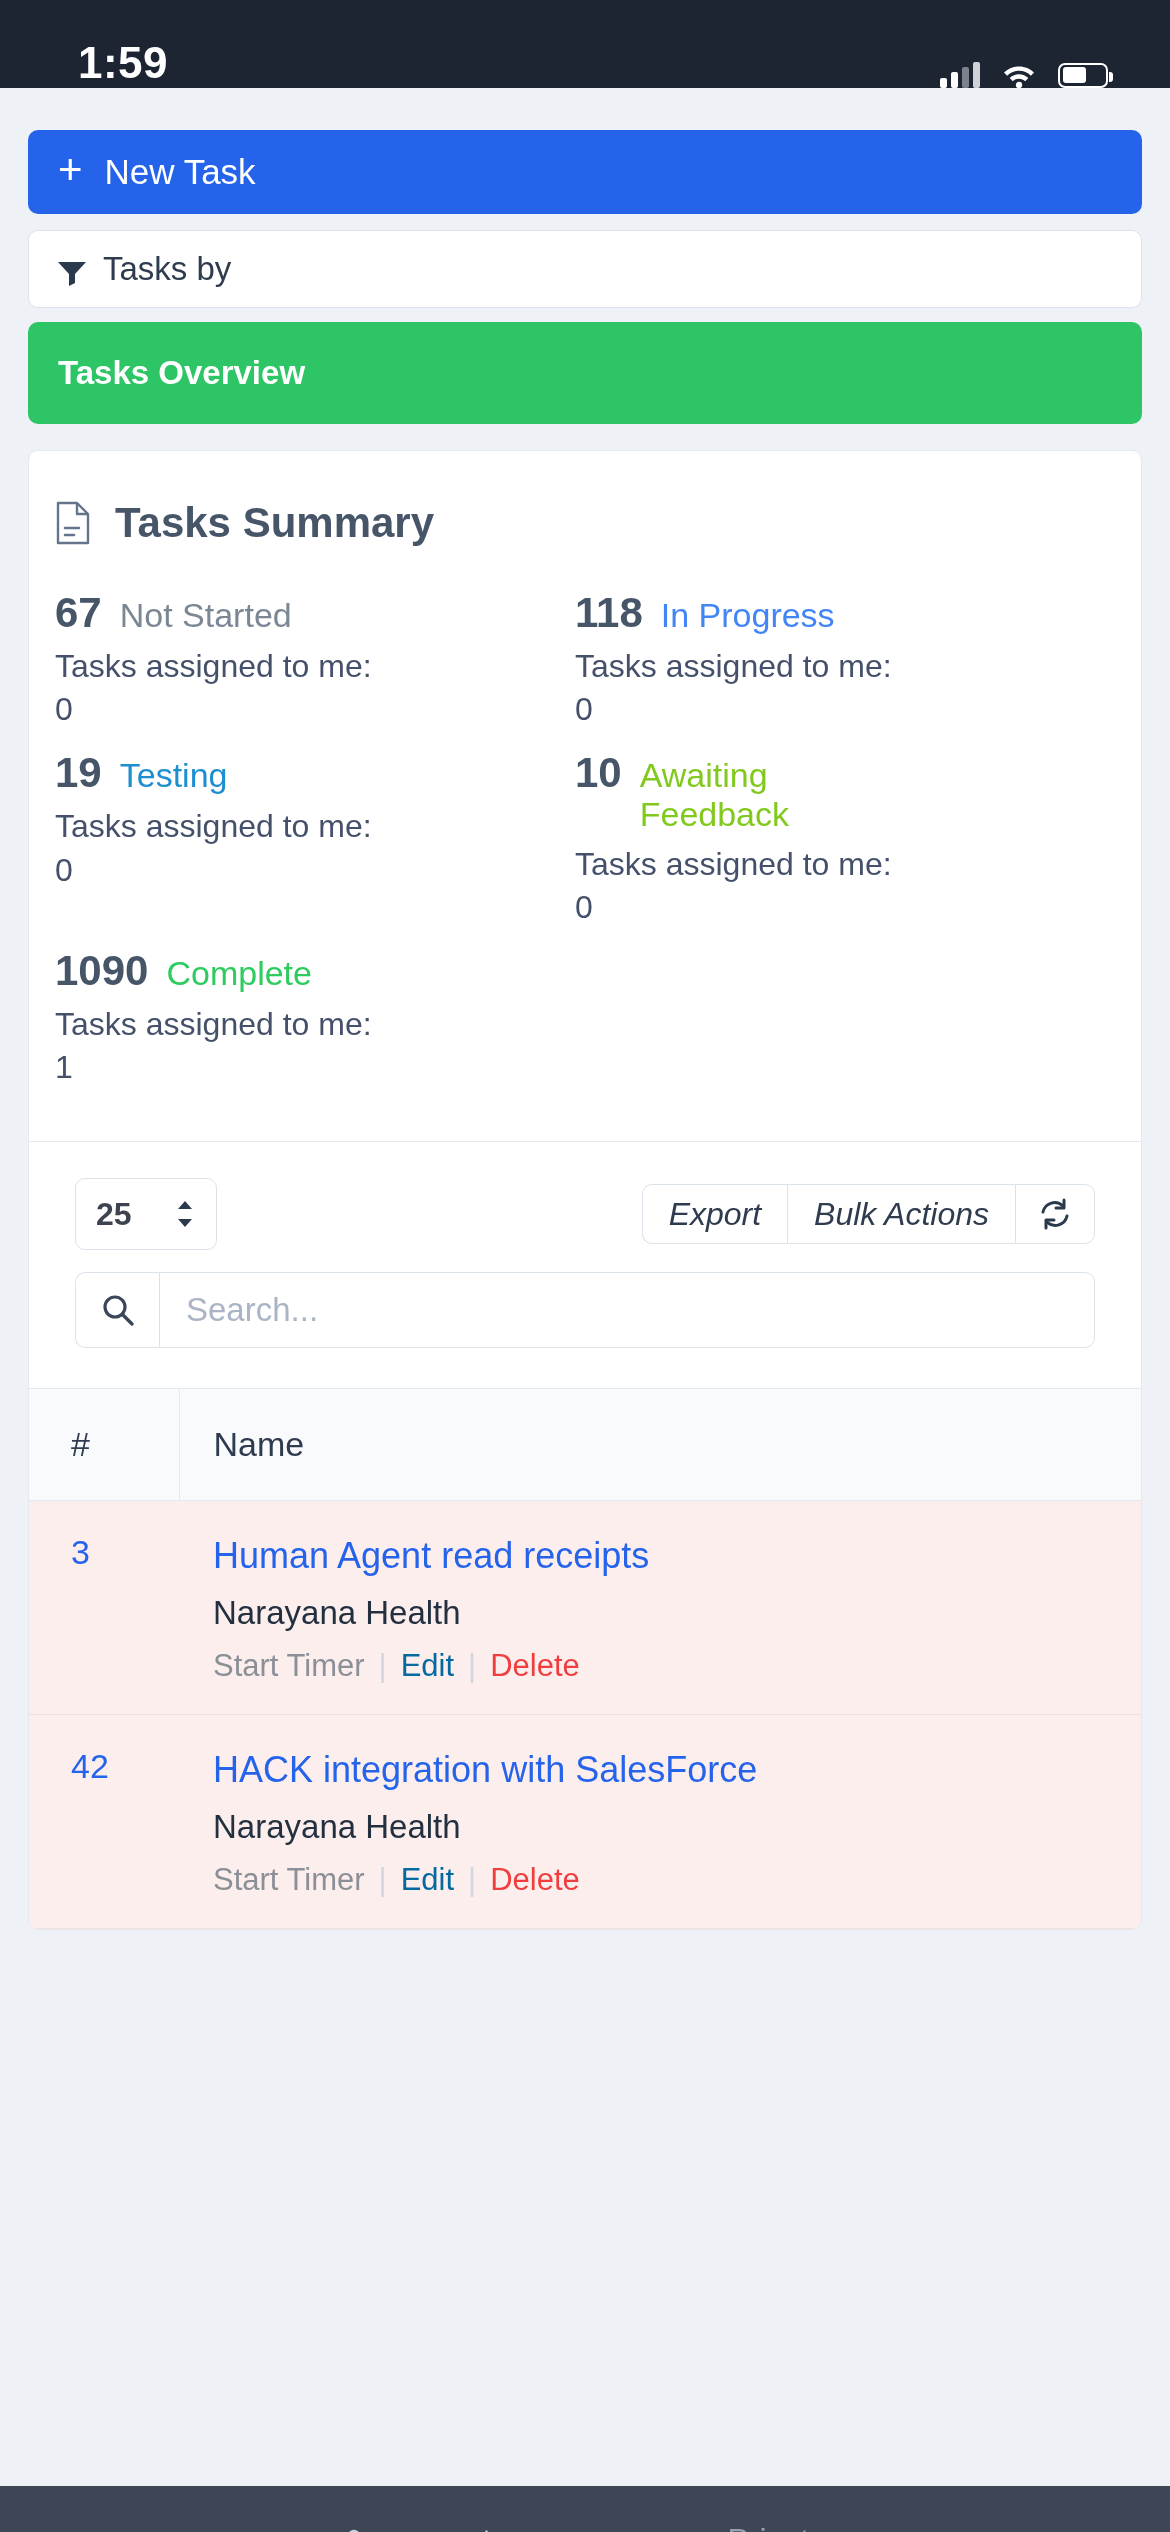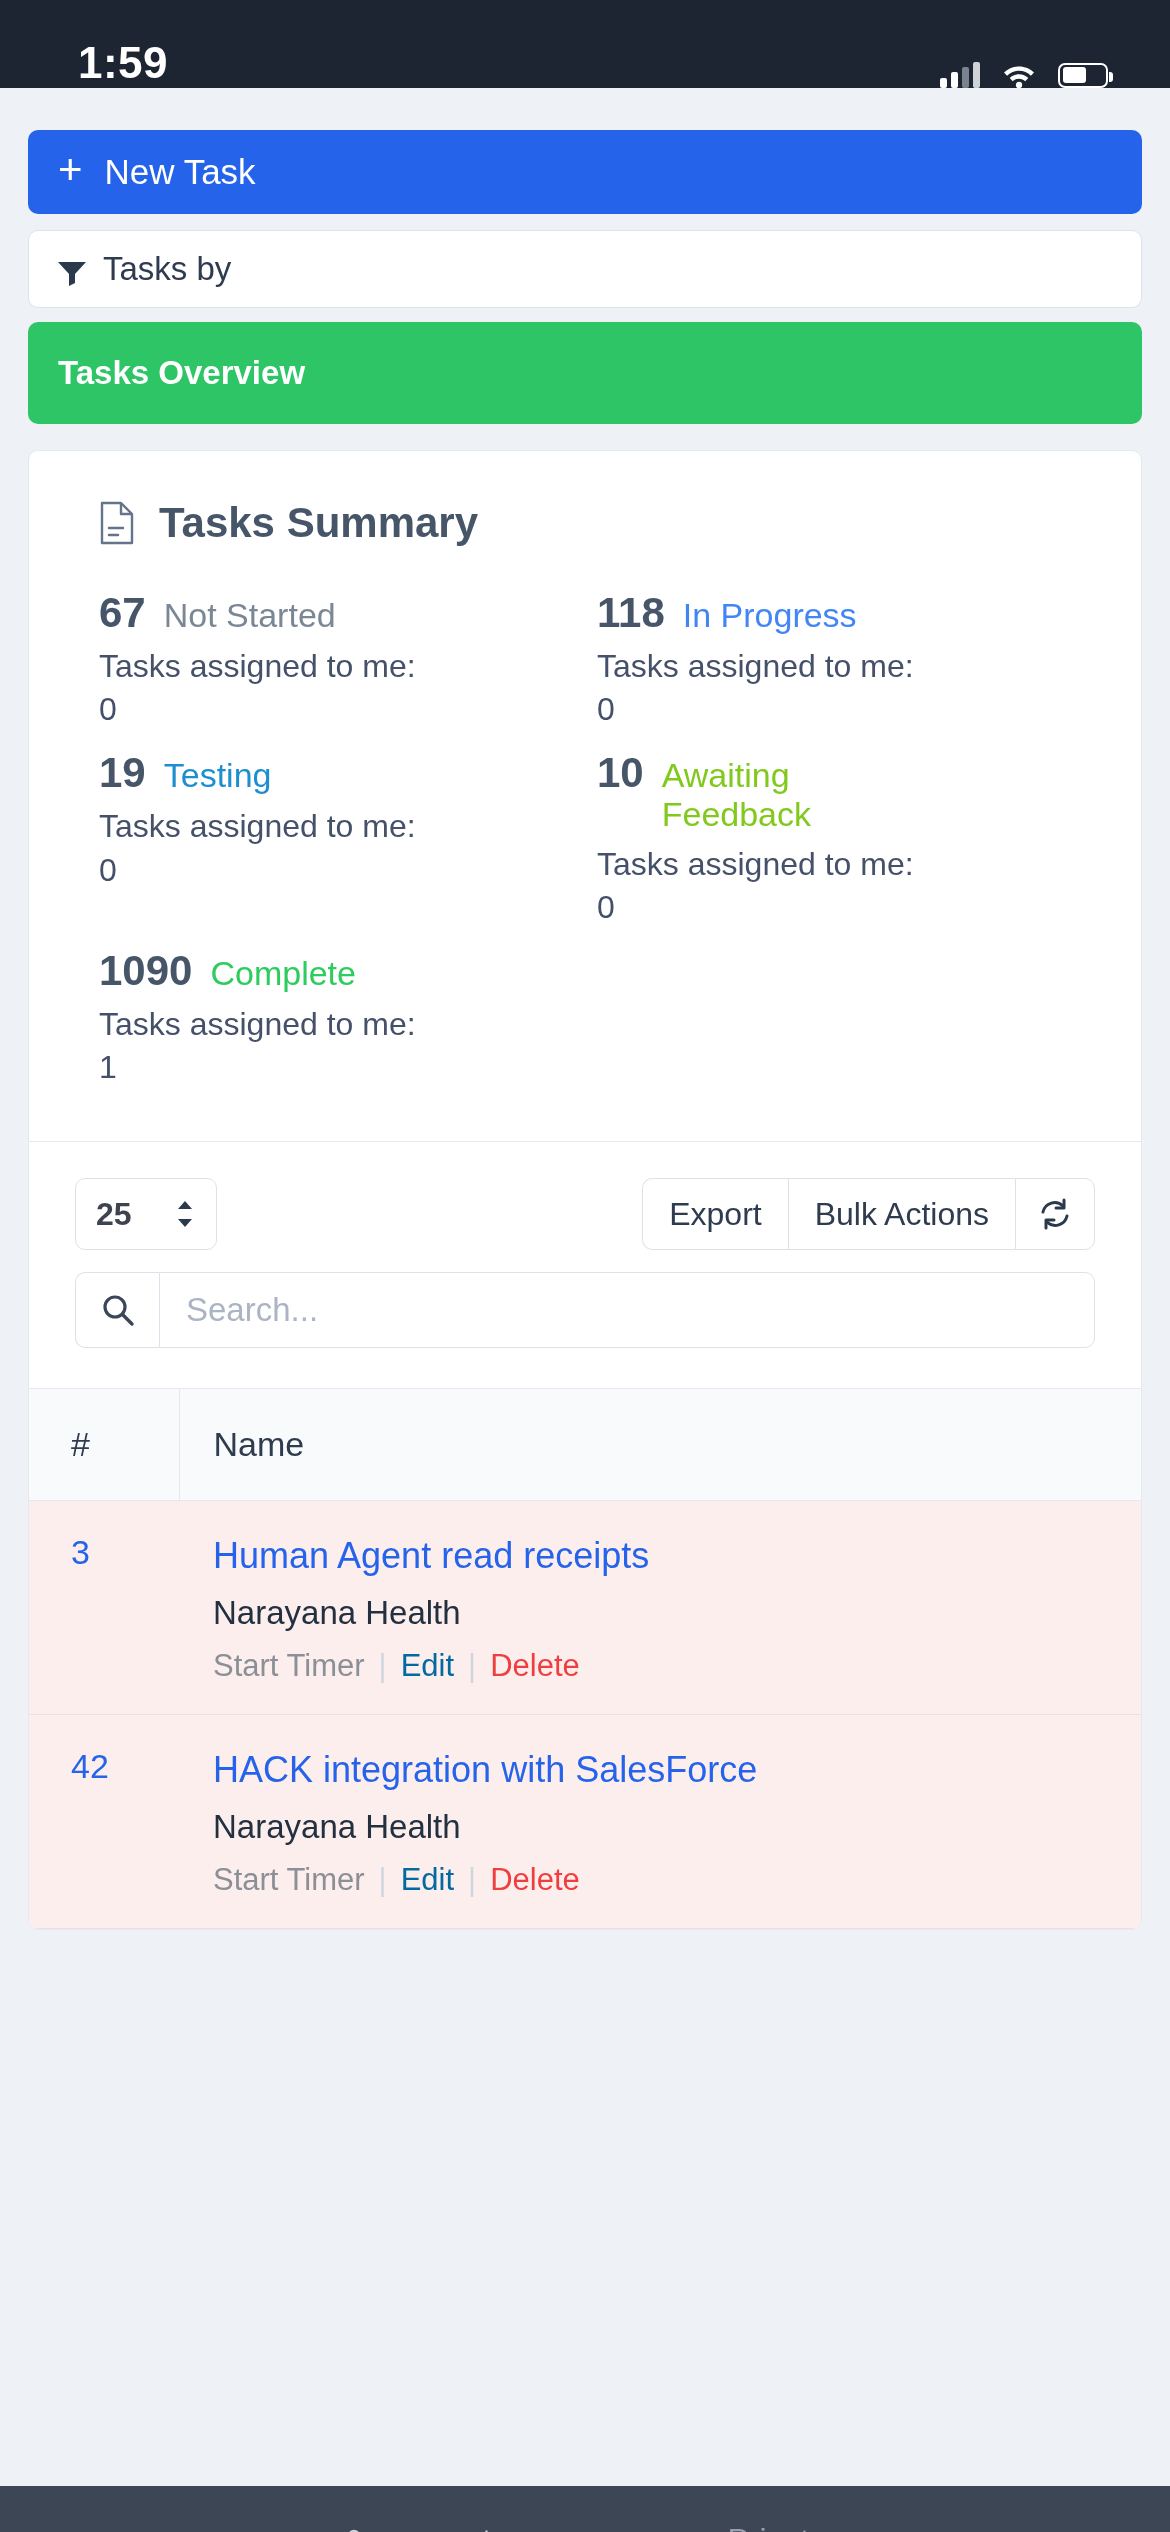--- a/index.html
+++ b/index.html
@@ -95,21 +95,21 @@
 
   .card{
     margin-top:26px;
     background:#ffffff;
     border:1.5px solid #e4e9f0;
     border-radius:10px;
     overflow:hidden;
   }
 
   .summary{
-    padding:48px 46px 34px 70px;
+    padding:48px 46px 34px 26px;
   }
   .summary-title{
     display:flex; align-items:center; gap:24px;
     font-size:42px; font-weight:700; color:#475569;
     margin-bottom:42px;
   }
   .doc-icon{ width:36px;height:44px;flex:0 0 auto;}
 
   .stats{
     display:flex; flex-wrap:wrap;
@@ -135,27 +135,28 @@
     border:1.5px solid #dce2ea; border-radius:10px;
     background:#ffffff;
     display:flex; align-items:center; justify-content:space-between;
     padding:0 20px;
     font-size:32px; color:#3d4450;font-weight:bold;
   }
   .stepper{ width:22px;height:32px; }
 
   .btn-group{ display:flex; }
   .btn-group > div{
-    height:72px;
+    height:60px;
     border:1.5px solid #dce2ea;
     background:#ffffff;
     display:flex; align-items:center; justify-content:center;
     font-size:32px; color:#2f3b4e;
     padding:0 26px;
     border-right-width:0;
+    font-style:italic;
   }
   .btn-group > div:first-child{ border-radius:10px 0 0 10px; }
   .btn-group > div:last-child{ border-radius:0 10px 10px 0; border-right-width:1.5px; padding:0 22px;}
   .refresh-icon{ width:34px;height:34px; }
 
   .search-group{
     margin-top:22px;
     display:flex;
     height:76px;
   }

